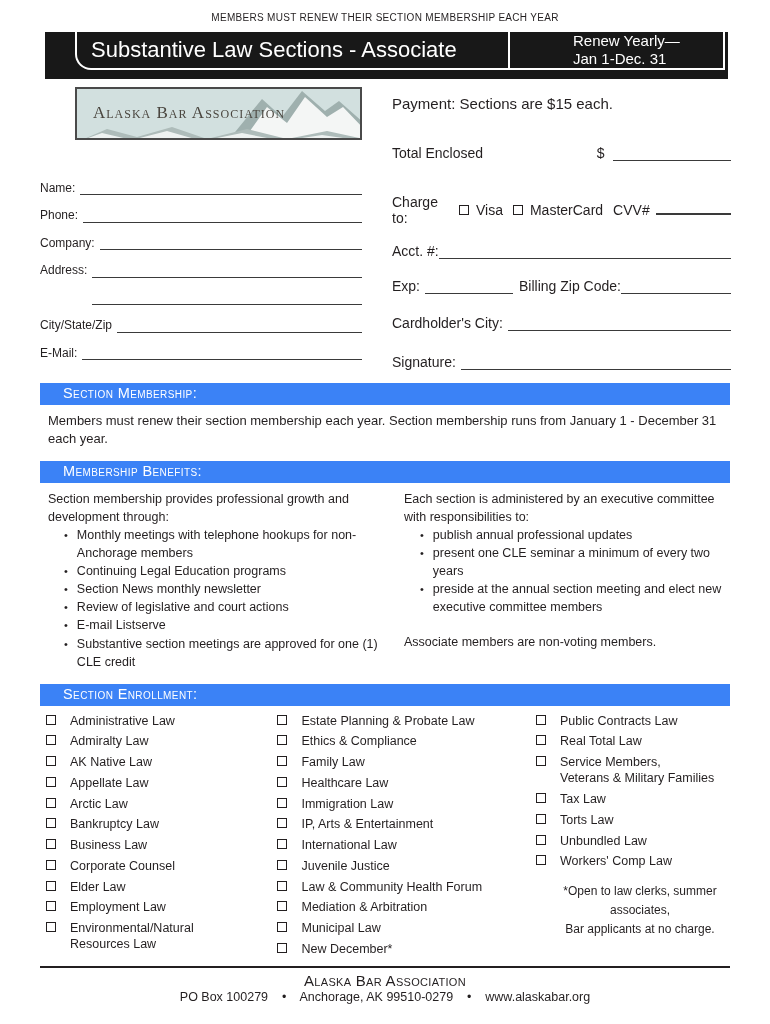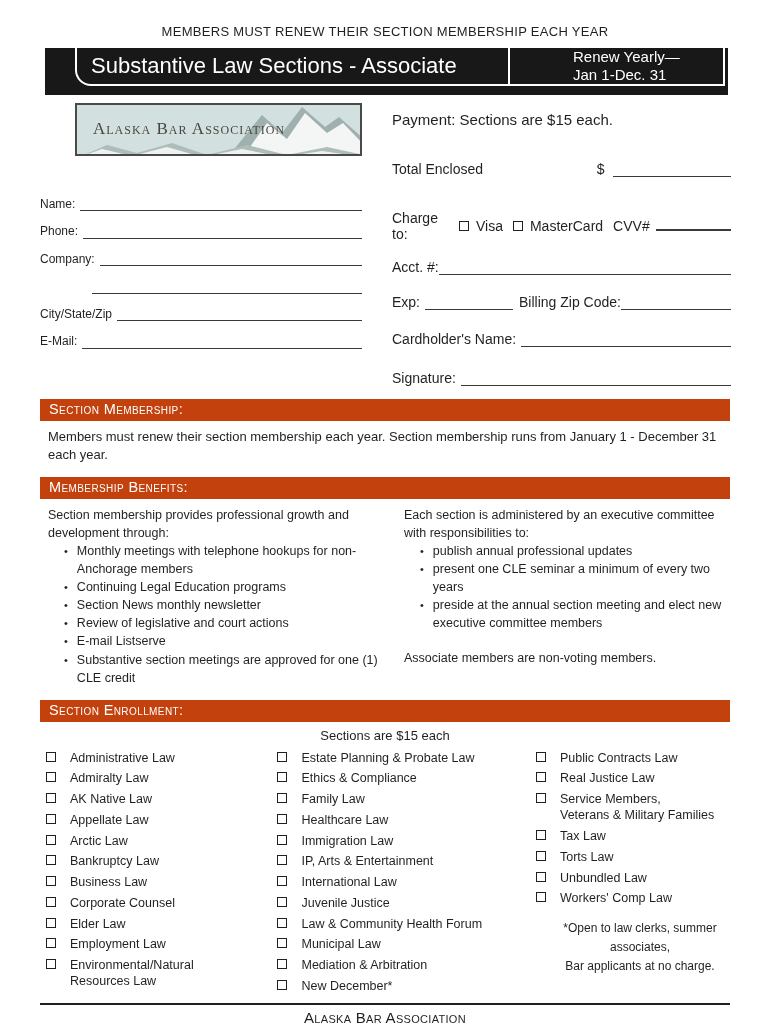--- a/index.html
+++ b/index.html
@@ -4,21 +4,21 @@
 <style>
   * { margin:0; padding:0; box-sizing:border-box; }
   html,body { background:#e8e8e8; }
   body { font-family:"Liberation Sans","DejaVu Sans",sans-serif; color:#231f20; }
   .page {
     position:relative; width:770px; height:1024px; margin:0 auto;
     background:#ffffff; overflow:hidden; padding:0 40px;
   }
 
   
-  .top-notice { margin-top:24px; text-align:center; font-size:13px; letter-spacing:.3px; }
+  .top-notice { margin-top:12px; text-align:center; font-size:10px; letter-spacing:.3px; }
 
   
   .title-bar { position:relative; margin-top:9px; margin-left:5px; width:683px; height:47px; background:#181818; }
   .title-frame {
     position:absolute; left:30px; right:3px; top:0; height:38px;
     border:2px solid #ffffff; border-top:none; border-bottom-left-radius:16px;
     display:flex; align-items:center;gap:45px;
   }
   .main-title { flex:1; padding-left:14px; font-size:22px; color:#ffffff; white-space:nowrap; }
   .renew-divider { align-self:stretch; border-left:2px solid #ffffff; }
@@ -56,23 +56,23 @@
   .acct-row { margin-top:17px; }
   .acct-row .line, .generic-line { flex:1; }
   .exp-row { margin-top:19px; }
   .exp-row .short { width:88px; margin-right:6px; }
   .cardholder-row { margin-top:21px; }
   .cardholder-row .line, .exp-row .zip-line, .signature-row .line { flex:1; margin-left:5px; }
   .signature-row { margin-top:23px; }
 
   
   .bar {
-    margin-top:13px; height:22px; background:#c2410c; color:#ffffff;
+    margin-top:13px; height:22px; background:#3b82f6; color:#ffffff;
     font-variant:small-caps; font-size:14.5px; letter-spacing:.4px;
-    line-height:21px; padding-left:9px;
+    line-height:21px; padding-left:23px;
   }
   .membership-body { margin:7px 0 2px 8px; font-size:13px; line-height:1.4; padding-right:4px; }
 
   
   .benefits { display:flex; margin-top:7px; font-size:12.5px; line-height:1.44; }
   .benefits-left { width:360px; padding-left:8px; }
   .benefits-right { flex:1; padding-left:4px; }
   .bullet-item { display:flex; padding-left:16px; }
   .bullet-item::before { content:"•"; margin-right:9px; font-size:11px; line-height:1.64; }
   .assoc-note { margin-top:17px; }
@@ -132,20 +132,24 @@
         </div>
         <div class="field-row">
           <span>Phone:</span>
           <span class="line"></span>
         </div>
         <div class="field-row">
           <span>Company:</span>
           <span class="line"></span>
         </div>
         <div class="field-row">
+          <span>Address:</span>
+          <span class="line"></span>
+        </div>
+        <div class="field-row">
           <span class="line indent"></span>
         </div>
         <div class="field-row">
           <span>City/State/Zip</span>
           <span class="line"></span>
         </div>
         <div class="field-row">
           <span>E-Mail:</span>
           <span class="line"></span>
         </div>
@@ -178,21 +182,21 @@
       </div>
 
       <div class="pay-row exp-row">
         <span>Exp:</span>
         <span class="line short" style="margin-left:5px;"></span>
         <span>Billing Zip Code:</span>
         <span class="line zip-line" style="margin-left:0;"></span>
       </div>
 
       <div class="pay-row cardholder-row">
-        <span>Cardholder's Name:</span>
+        <span>Cardholder's City:</span>
         <span class="line"></span>
       </div>
 
       <div class="pay-row signature-row">
         <span>Signature:</span>
         <span class="line"></span>
       </div>
     </div>
   </div>
 
@@ -245,21 +249,20 @@
 
           <div class="bullet-item">
             <span>preside at the annual section meeting and elect new executive committee members</span>
           </div>
         </div>
       <div class="assoc-note">Associate members are non-voting members.</div>
     </div>
   </div>
 
   <div class="bar">Section Enrollment:</div>
-  <div class="enroll-sub">Sections are $15 each</div>
 
   <div class="enroll-cols">
     <div class="enroll-col1">
 
         <div class="check-row">
           <span class="cb"></span>
           <span class="check-label">Administrative Law</span>
         </div>
 
         <div class="check-row">
@@ -355,43 +358,43 @@
           <span class="check-label">Juvenile Justice</span>
         </div>
 
         <div class="check-row">
           <span class="cb"></span>
           <span class="check-label">Law &amp; Community Health Forum</span>
         </div>
 
         <div class="check-row">
           <span class="cb"></span>
+          <span class="check-label">Mediation &amp; Arbitration</span>
+        </div>
+
+        <div class="check-row">
+          <span class="cb"></span>
           <span class="check-label">Municipal Law</span>
         </div>
 
         <div class="check-row">
           <span class="cb"></span>
-          <span class="check-label">Mediation &amp; Arbitration</span>
-        </div>
-
-        <div class="check-row">
-          <span class="cb"></span>
           <span class="check-label">New December*</span>
         </div>
       </div>
     <div class="enroll-col3">
 
         <div class="check-row">
           <span class="cb"></span>
           <span class="check-label">Public Contracts Law</span>
         </div>
 
         <div class="check-row">
           <span class="cb"></span>
-          <span class="check-label">Real Justice Law</span>
+          <span class="check-label">Real Total Law</span>
         </div>
 
         <div class="check-row">
           <span class="cb"></span>
           <span class="check-label">Service Members,
 Veterans &amp; Military Families</span>
         </div>
 
         <div class="check-row">
           <span class="cb"></span>

